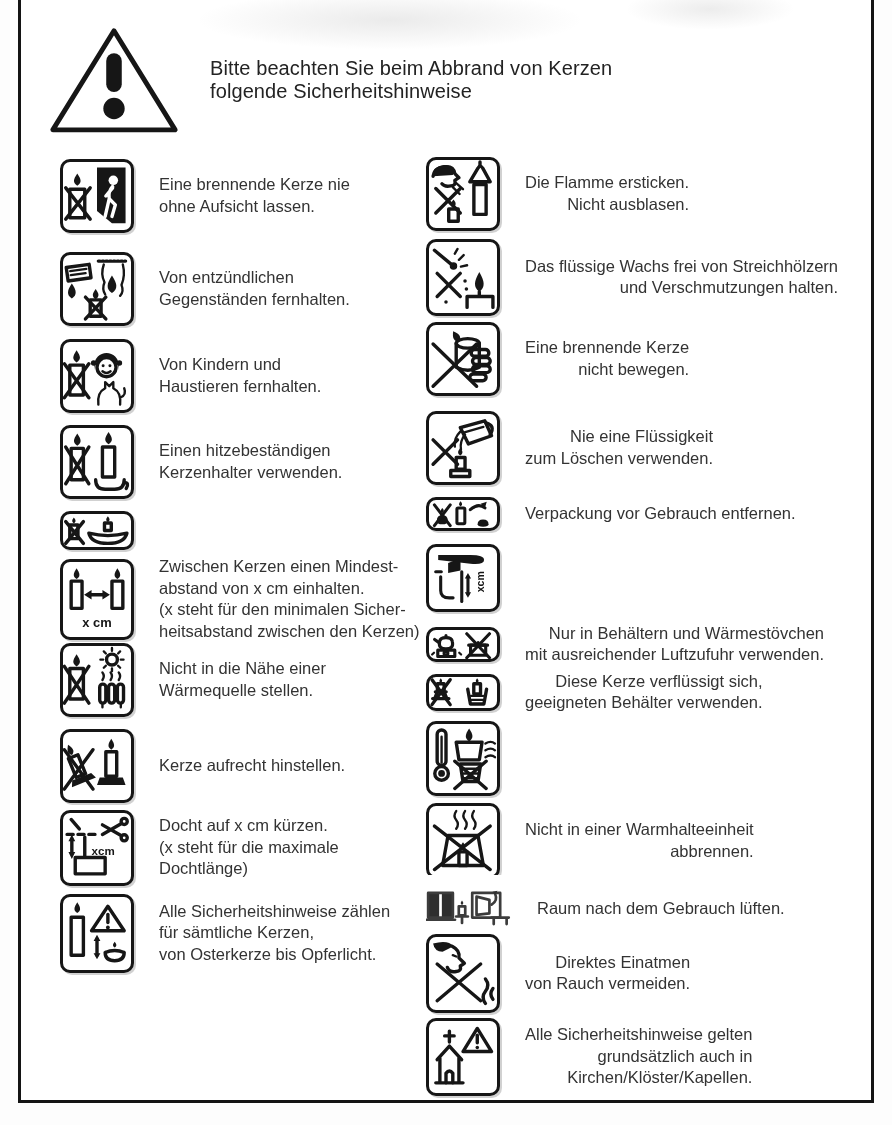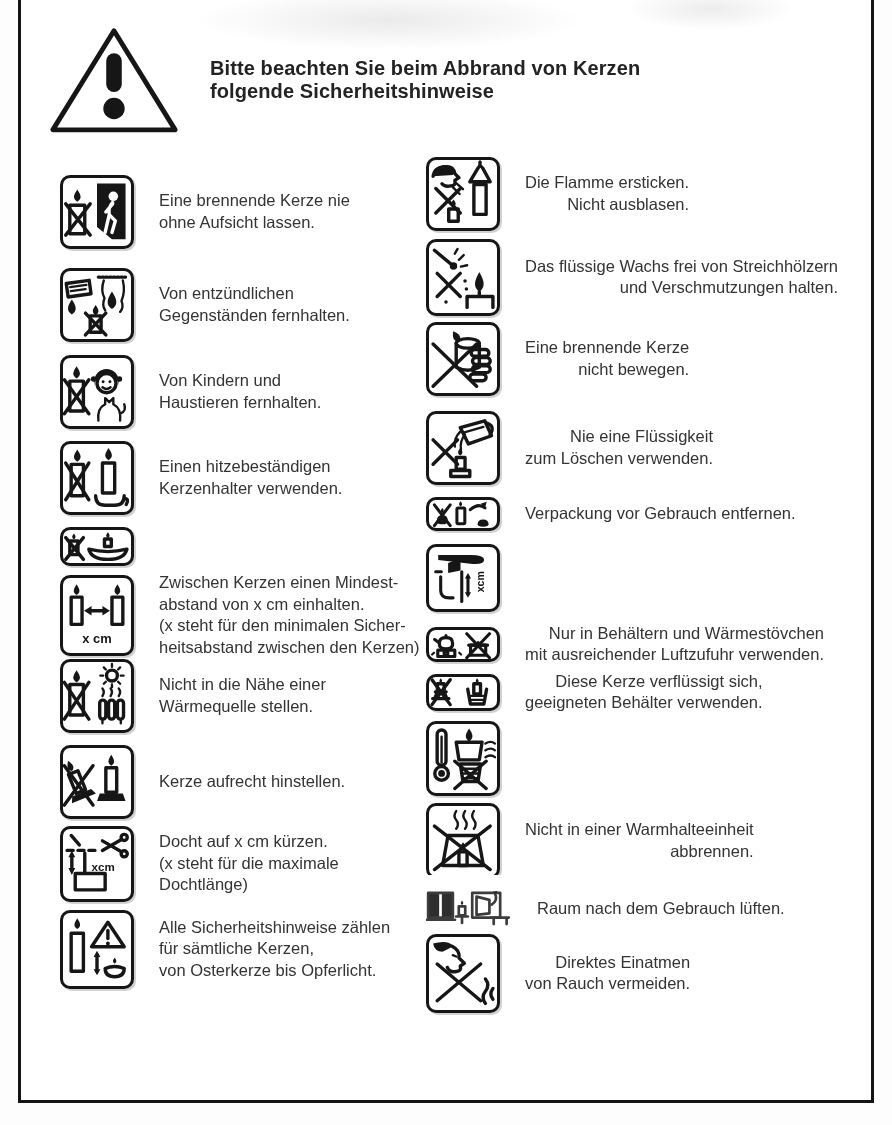--- a/index.html
+++ b/index.html
@@ -6,24 +6,24 @@
   body{width:892px;height:1125px;background:#fdfdfd;overflow:hidden;position:relative;
        font-family:"Liberation Sans",sans-serif;color:#303030;}
   .frame{position:absolute;left:18px;top:-6px;width:850px;height:1103px;
          border:3px solid #141414;background:#fff;}
   .smudge{position:absolute;pointer-events:none;}
   .s1{left:195px;top:-10px;width:390px;height:60px;
       background:radial-gradient(ellipse at center,rgba(110,110,110,.14),transparent 70%);}
   .s2{left:625px;top:-12px;width:170px;height:42px;
       background:radial-gradient(ellipse at center,rgba(110,110,110,.13),transparent 70%);}
   .warn-tri{position:absolute;left:46px;top:24px;width:136px;height:110px;}
-  .title{position:absolute;left:210px;top:57px;font-size:20px;font-weight:bold;
+  .title{position:absolute;left:210px;top:57px;font-size:20px;font-weight:normal;
          color:#232323;line-height:23px;letter-spacing:.1px;}
   .col{position:absolute;}
-  .col-left{left:60px;top:174px;width:366px;}
+  .col-left{left:60px;top:158px;width:366px;}
   .col-right{left:426px;top:156px;width:432px;text-align:right;}
   .row{display:flex;align-items:center;}
   .pict{flex:none;width:68px;height:68px;border:3.5px solid #161616;border-radius:10px;
         background:#fff;box-shadow:2px 2px 0 rgba(0,0,0,.18);
         display:flex;align-items:center;justify-content:center;overflow:hidden;}
   .pict svg{width:100%;height:100%;display:block;}
   .pict.plain{border:none;border-radius:0;box-shadow:none;width:86px;}
   .txt{margin-left:25px;font-size:16.5px;line-height:21.5px;color:#333;
        white-space:pre-line;}
   
@@ -435,14 +435,30 @@
         <path d="M34 10 Q46 16 44 27 L52 35 L46 39 Q48 47 40 47 Q30 49 27 41" stroke-width="4.5"></path>
         <path class="thin" d="M35 23 l5 2"></path>
         <path d="M12 36 L76 90 M76 36 L12 90" stroke-width="6.5"></path>
         <path d="M83 94 q-7 -9 0 -18 q7 -9 0 -18 M94 88 q-6 -8 0 -16" stroke-width="4"></path>
       </svg>
     </div>
     <div class="txt">Direktes Einatmen
 von Rauch vermeiden.</div>
   </div>
 
+  <div class="row" style="height:79px">
+    <div class="pict" style="height:72px">
+      <svg viewBox="0 0 100 100">
+        <path d="M71 8 L92 42 H50 Z" stroke-width="4.5"></path>
+        <path d="M71 18 V29" stroke-width="4.5"></path>
+        <circle class="f" cx="71" cy="36" r="2.6"></circle>
+        <path d="M30 12 V28 M23 19 H37" stroke-width="4"></path>
+        <path d="M12 54 L30 34 L48 54" stroke-width="4.5"></path>
+        <path d="M16 88 V52 M44 52 V88 M10 88 H50" stroke-width="4.5"></path>
+        <path d="M25 88 V74 Q30 67 35 74 V88" stroke-width="4"></path>
+      </svg>
+    </div>
+    <div class="txt">Alle Sicherheitshinweise gelten
+grundsätzlich auch in
+Kirchen/Klöster/Kapellen.</div>
+  </div>
 
 </div>
 
 </body></html>

